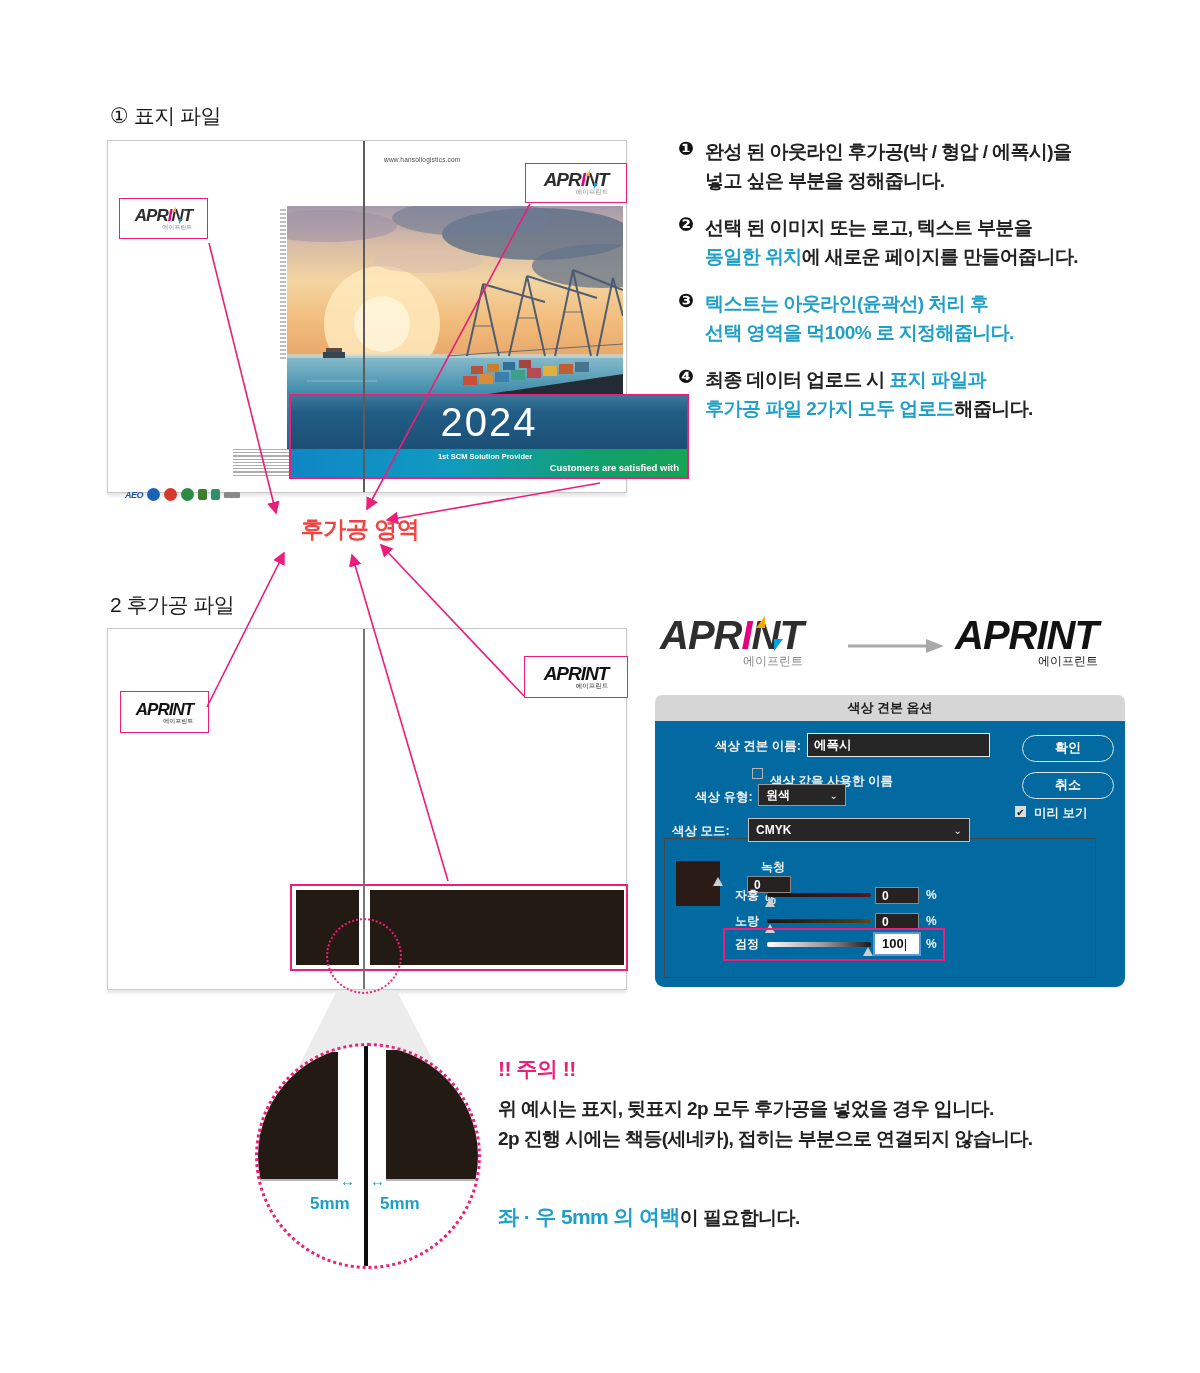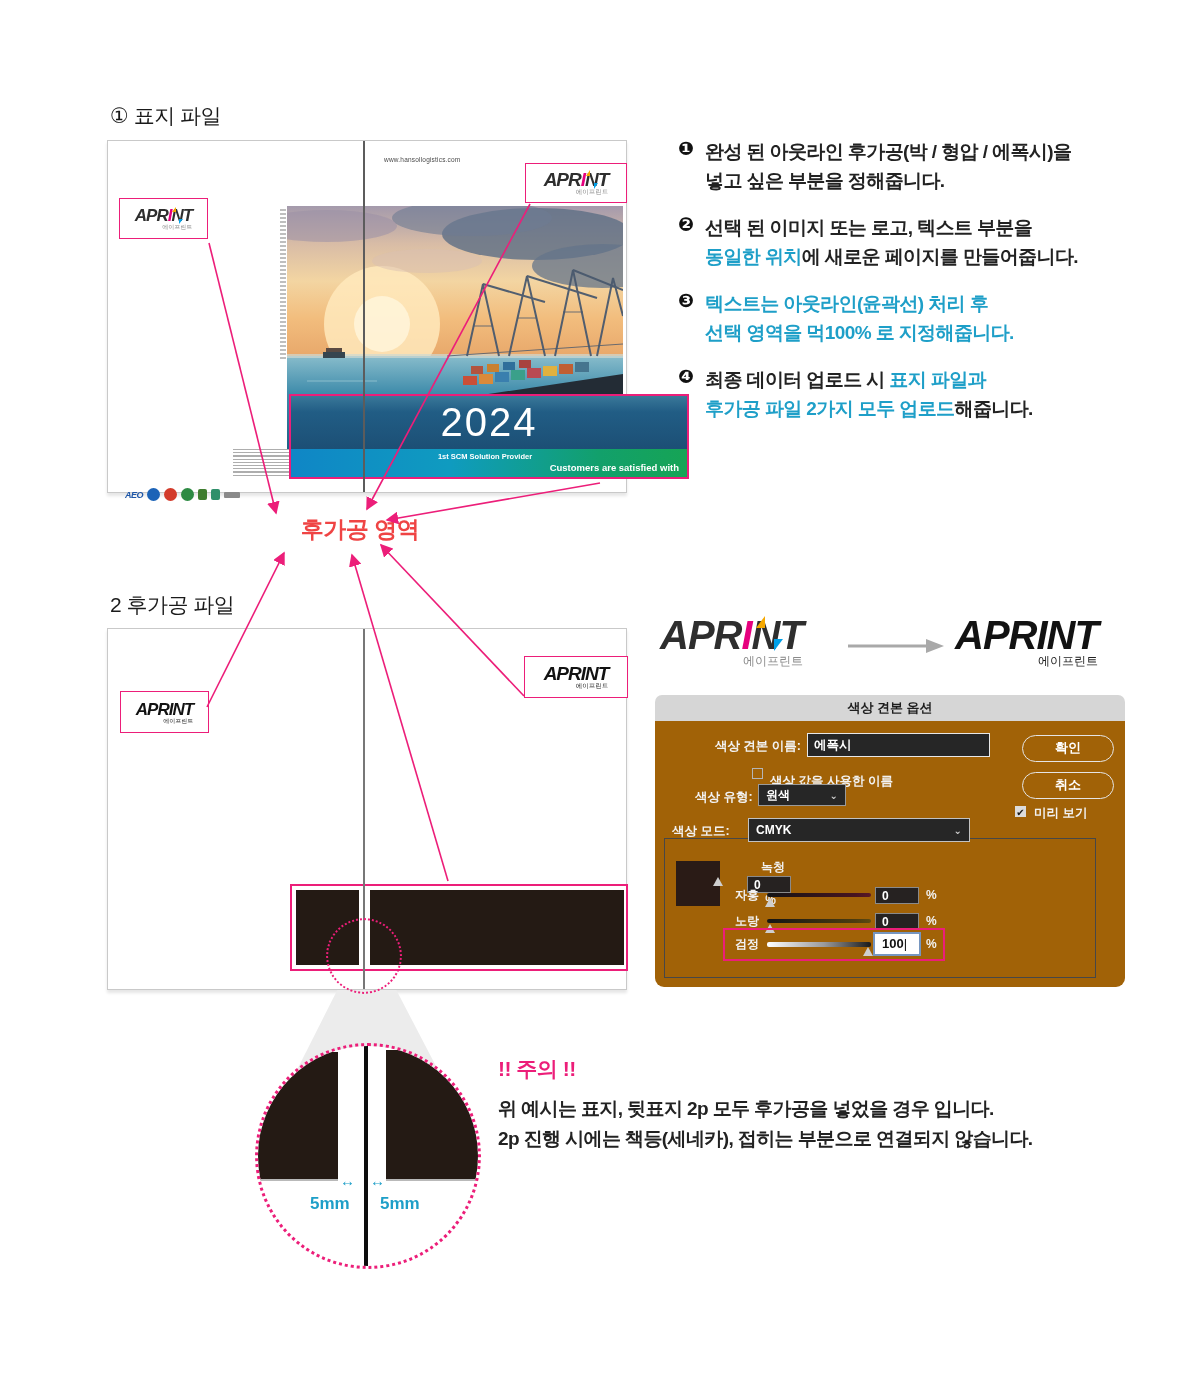--- a/index.html
+++ b/index.html
@@ -68,21 +68,21 @@
 
   
   .notice-title { position:absolute; font-size:21px; font-weight:800; color:#ec1e79; letter-spacing:-0.5px; }
   .notice-body { position:absolute; font-size:19px; font-weight:600; color:#222; line-height:1.6; letter-spacing:-0.6px; }
   .notice-foot { position:absolute; font-size:19px; font-weight:600; color:#222; letter-spacing:-0.6px; }
   .notice-foot .blue { color:#1e9fc8; font-size:21px; font-weight:800; }
 
   
   .dialog { position:absolute; width:470px; z-index:3; }
   .dlg-titlebar { height:26px; background:#d6d6d6; border-radius:7px 7px 0 0; text-align:center; font-size:13px; font-weight:700; color:#1d1d1d; line-height:26px; }
-  .dlg-body { position:relative; height:266px; background:#a16207; border-radius:0 0 9px 9px; }
+  .dlg-body { position:relative; height:266px; background:#0369a1; border-radius:0 0 9px 9px; }
   .dlg-label { position:absolute; color:#f2f2f2; font-size:12.5px; font-weight:700; white-space:nowrap; }
   .dlg-input { position:absolute; background:#262626; border:1px solid #e8e8e8; color:#fff; font-size:12.5px; font-weight:700; padding:3px 6px; }
   .dlg-select { position:absolute; background:#262626; border:1px solid #9a9a9a; color:#fff; font-size:12px; font-weight:700; display:flex; align-items:center; justify-content:space-between; padding:0 7px; }
   .chev { color:#cfcfcf; font-size:10px; }
   .dlg-btn { position:absolute; width:92px; height:27px; border:1.5px solid #e5e5e5; border-radius:14px; color:#fff; font-size:13px; font-weight:700; background:transparent; text-align:center; line-height:24px; }
   .cb { position:absolute; width:11px; height:11px; border:1px solid #b5b5b5; background:transparent; }
   .cb.checked { background:#dcdcdc; color:#1a1a1a; font-size:10px; line-height:11px; text-align:center; border:1px solid #dcdcdc; }
   .frame { position:absolute; border:1px solid #474747; }
   .swatch { position:absolute; background:#2a1b16; }
   .srow { position:absolute; height:20px; display:flex; align-items:center; }
@@ -283,20 +283,23 @@
       <span class="mmlabel" style="left:52px; top:148px;">5mm</span>
       <span class="mmlabel" style="left:122px; top:148px;">5mm</span>
     </div>
     <div class="ring"></div>
   </div>
 
   <div class="notice-title" style="left:498px; top:1055px;">!! 주의 !!</div>
   <div class="notice-body" style="left:498px; top:1094px; width:620px;">
     <span>위 예시는 표지, 뒷표지 2p 모두 후가공을 넣었을 경우 입니다.</span><br><span>2p 진행 시에는 책등(세네카), 접히는 부분으로 연결되지 않습니다.</span>
   </div>
+  <div class="notice-foot" style="left:498px; top:1203px;">
+    <span class="blue">좌 · 우 5mm 의 여백</span><span>이 필요합니다.</span>
+  </div>
 
   <div style="position:absolute; left:660px; top:615px;">
     <div class="logo color" style="font-size:40px;">
       <span class="word"><span class="p1">APR</span><span class="p2">I</span><span class="p3">NT</span></span>
       <span class="acc" style="right:38px; top:1px; border-left:9px solid transparent; border-bottom:12px solid #f5a800;"></span>
       <span class="acc" style="right:20px; bottom:16px; border-right:9px solid transparent; border-top:12px solid #00a0e9;"></span>
       <span class="sub" style="font-size:12px;">에이프린트</span>
     </div>
   </div>
 

